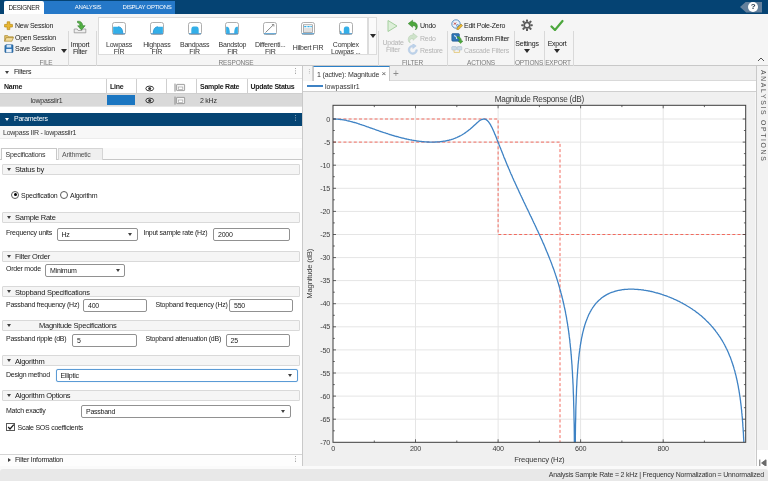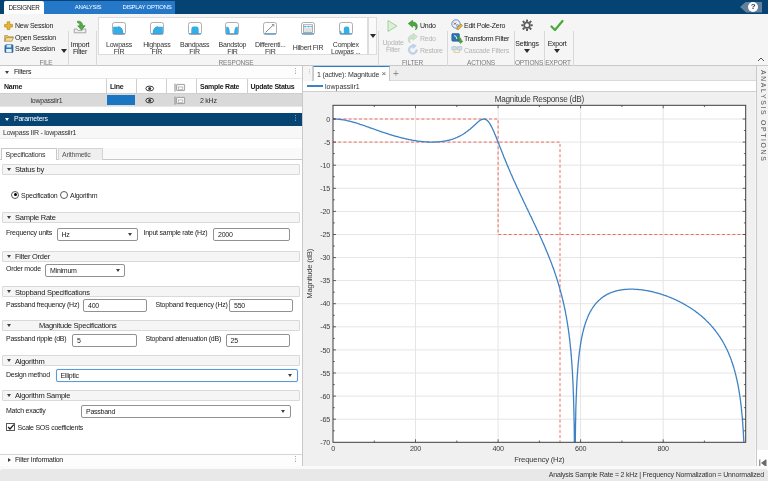--- a/index.html
+++ b/index.html
@@ -267,21 +267,21 @@
 <div class="a" style="left:145.5px;top:268px;font-size:7px;color:#1a1a1a;font-weight:normal;line-height:10px;">Stopband attenuation (dB)</div>
 <div class="inp" style="left:225.5px;top:267.5px;width:64px;">25</div>
 <div class="hdr" style="top:289.4px;"></div>
     <div class="cardv2" style="left:7px;top:293.4px;"></div>
     <div class="a" style="left:15px;top:290.9px;font-size:7.5px;color:#1a1a1a;">Algorithm</div>
 <div class="a" style="left:6px;top:303.5px;font-size:7px;color:#1a1a1a;font-weight:normal;line-height:10px;">Design method</div>
 <div class="dd" style="left:55.5px;top:303px;width:242px;border-color:#5b9bd5;box-shadow:0 0 1px #9cc3e5;">Elliptic</div>
 <div class="cardv2" style="left:288px;top:308px;"></div>
 <div class="hdr" style="top:323.7px;"></div>
     <div class="cardv2" style="left:7px;top:327.7px;"></div>
-    <div class="a" style="left:15px;top:325.2px;font-size:7.5px;color:#1a1a1a;">Algorithm Sample</div>
+    <div class="a" style="left:15px;top:325.2px;font-size:7.5px;color:#1a1a1a;">Algorithm Options</div>
 <div class="a" style="left:6px;top:339.5px;font-size:7px;color:#1a1a1a;font-weight:normal;line-height:10px;">Match exactly</div>
 <div class="dd" style="left:81px;top:339px;width:210px;">Passband</div>
 <div class="cardv2" style="left:281px;top:344px;"></div>
 <div class="a" style="left:6px;top:356.5px;width:8.5px;height:8.5px;border:1px solid #5a5a5a;background:#fff;"></div>
 <svg class="a" style="left:7px;top:357px;" width="8" height="8" viewBox="0 0 8 8">
       <path d="M1.2 4 L3 6 L6.8 1.6" stroke="#1a1a1a" stroke-width="1.2" fill="none"></path>
     </svg>
 <div class="a" style="left:17.5px;top:356.5px;font-size:7px;color:#1a1a1a;font-weight:normal;line-height:10px;">Scale SOS coefficients</div>
 <div class="a" style="left:0;top:388px;width:302px;height:12px;background:#fdfdfd;border-top:1px solid #d5d5d5;"></div>
 <div class="a" style="left:8px;top:391.5px;width:0;height:0;border-top:2.5px solid transparent;border-bottom:2.5px solid transparent;border-left:3.5px solid #404040;"></div>

